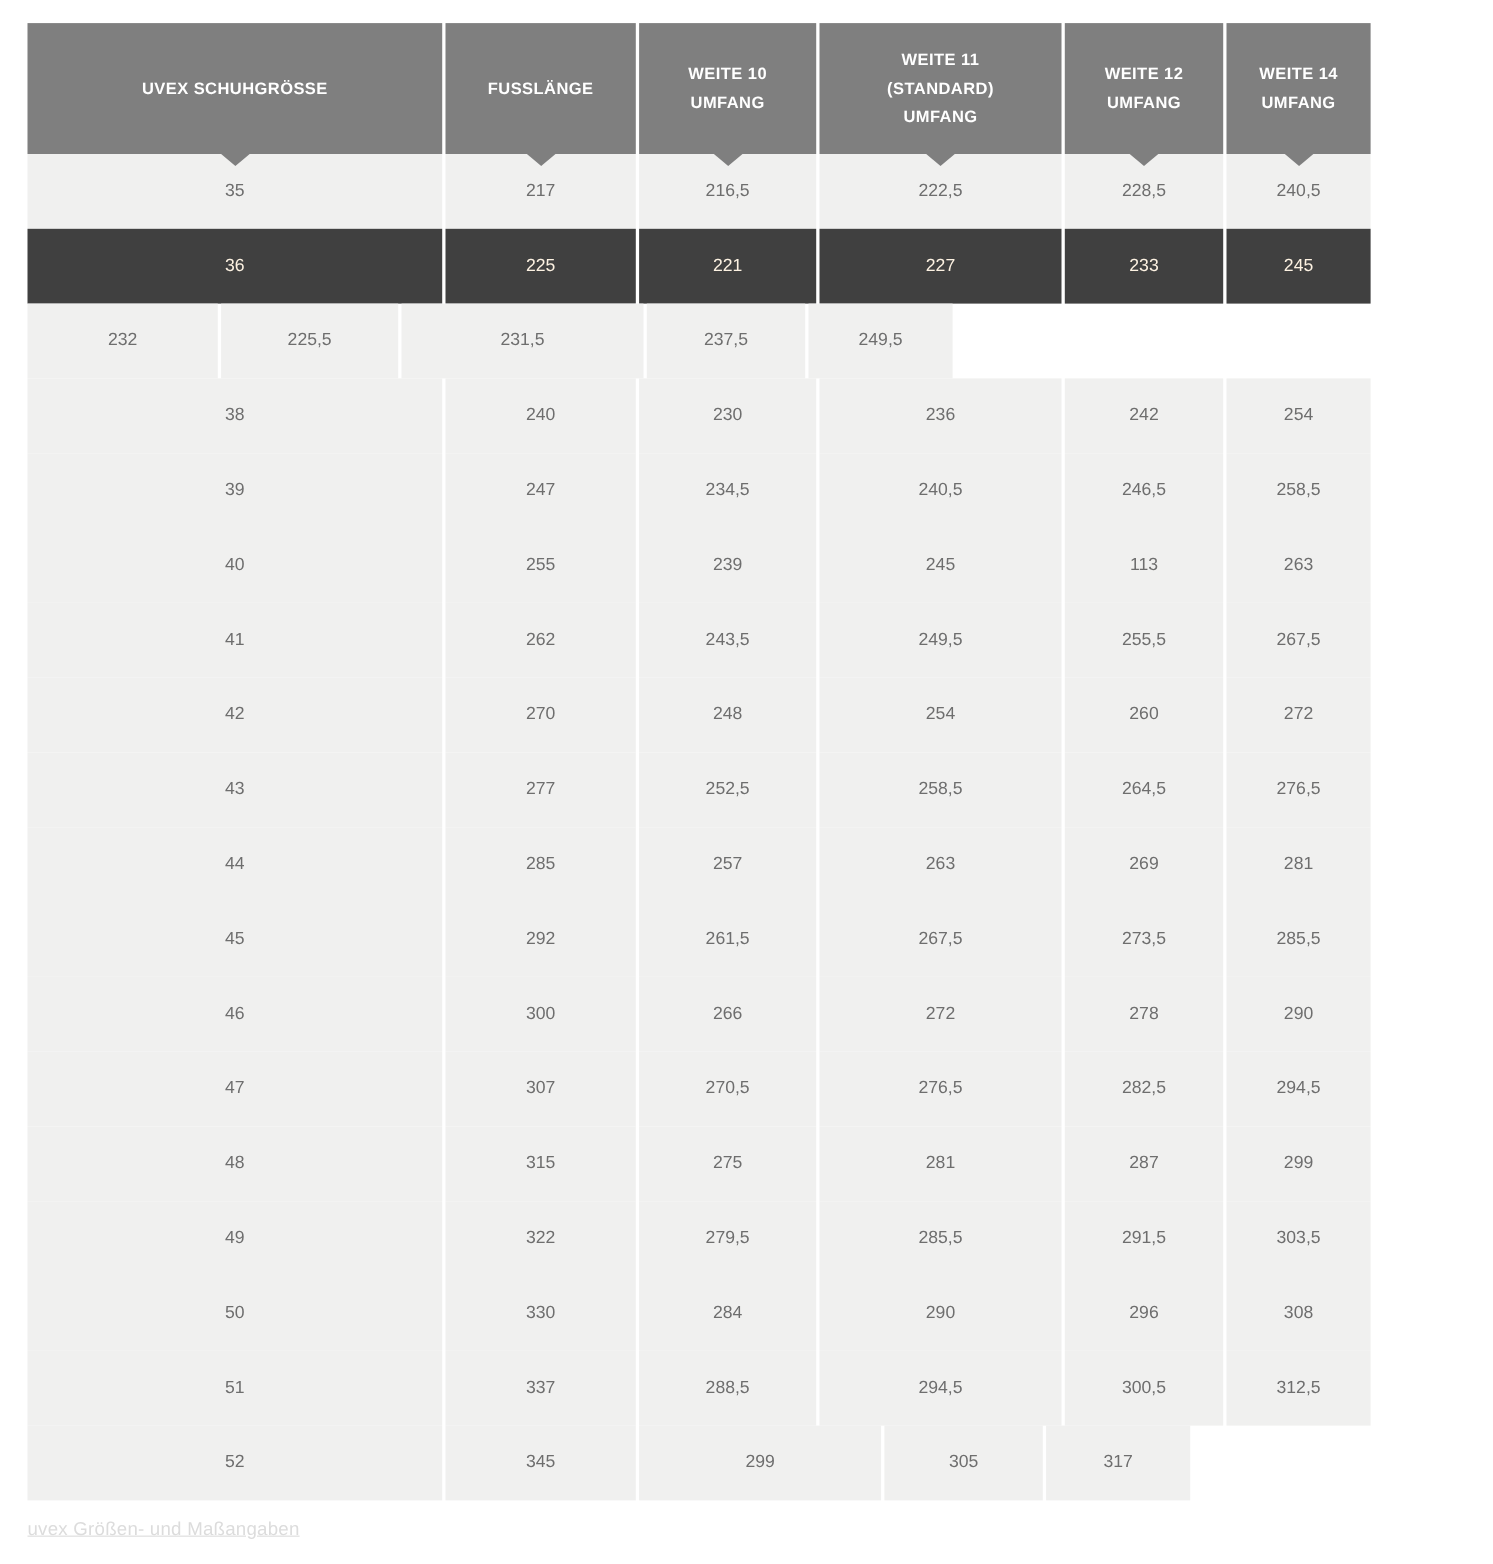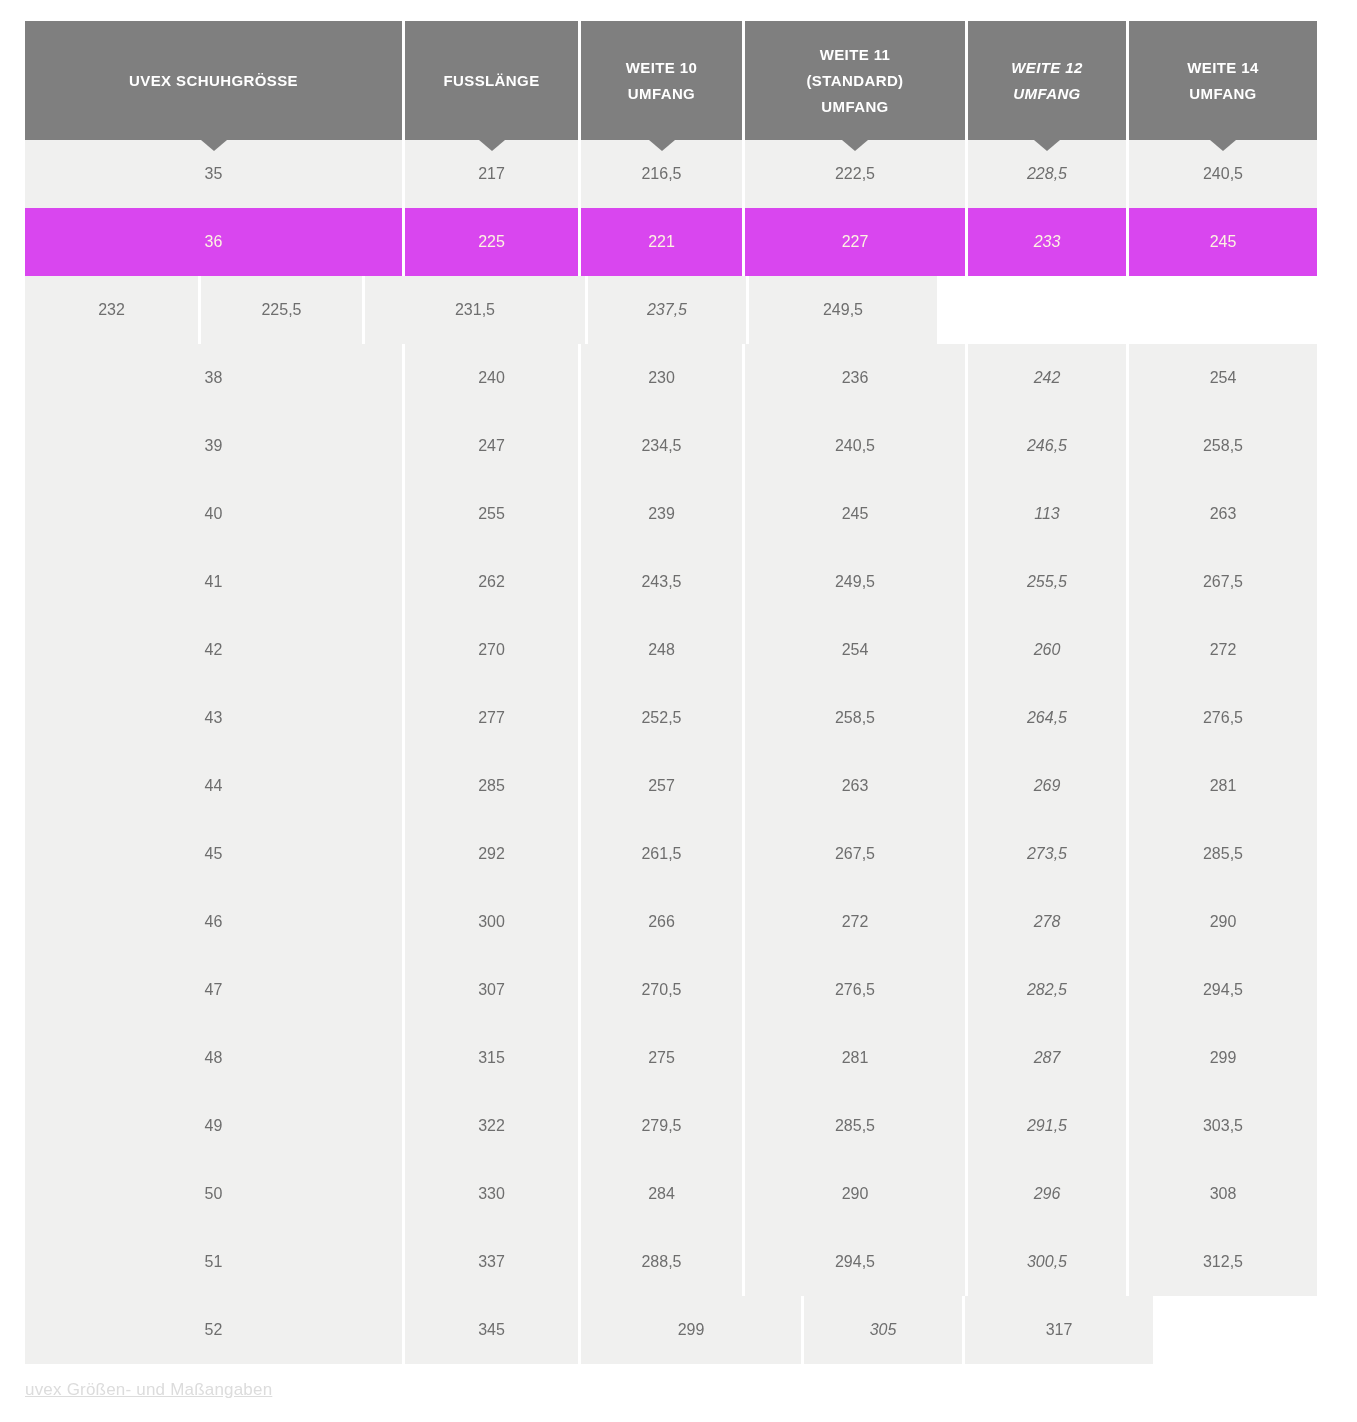--- a/index.html
+++ b/index.html
@@ -20,22 +20,22 @@
     display: flex;
     gap: 3px;
     background: #ffffff;
   }
   .row { margin-top: 0; border-radius: 22px; }
   
   .c0 { width: 377px; }
   .c1 { width: 173px; }
   .c2 { width: 161px; text-align: right; }
   .c3 { width: 220px; }
-  .c4 { width: 158px; font-style: italic; }
-  .c5 { width: 188px; }
+  .c4 { width: 144px; }
+  .c5 { width: 131px; }
   .hcell {
     position: relative;
     height: 119px;
     background: #7f7f7f;
     color: #ffffff;
     display: flex;
     align-items: center;
     justify-content: center;
     text-align: center;
     font-size: 15px;
@@ -61,21 +61,21 @@
     height: 68px;
     background: #f0f0ef;
     color: #6e6e6e;
     font-size: 16px;
     display: flex;
     align-items: center;
     justify-content: center;
     flex: none;
   }
   .row.highlight .cell {
-    background: #d946ef;
+    background: #404040;
     color: #fdf2e2;
   }
   .caption {
     margin-top: 16px;
     padding-left: 0;
     font-size: 17px;
     color: #dcdcdc;
     letter-spacing: 0.2px;
     text-decoration: underline;
   }

